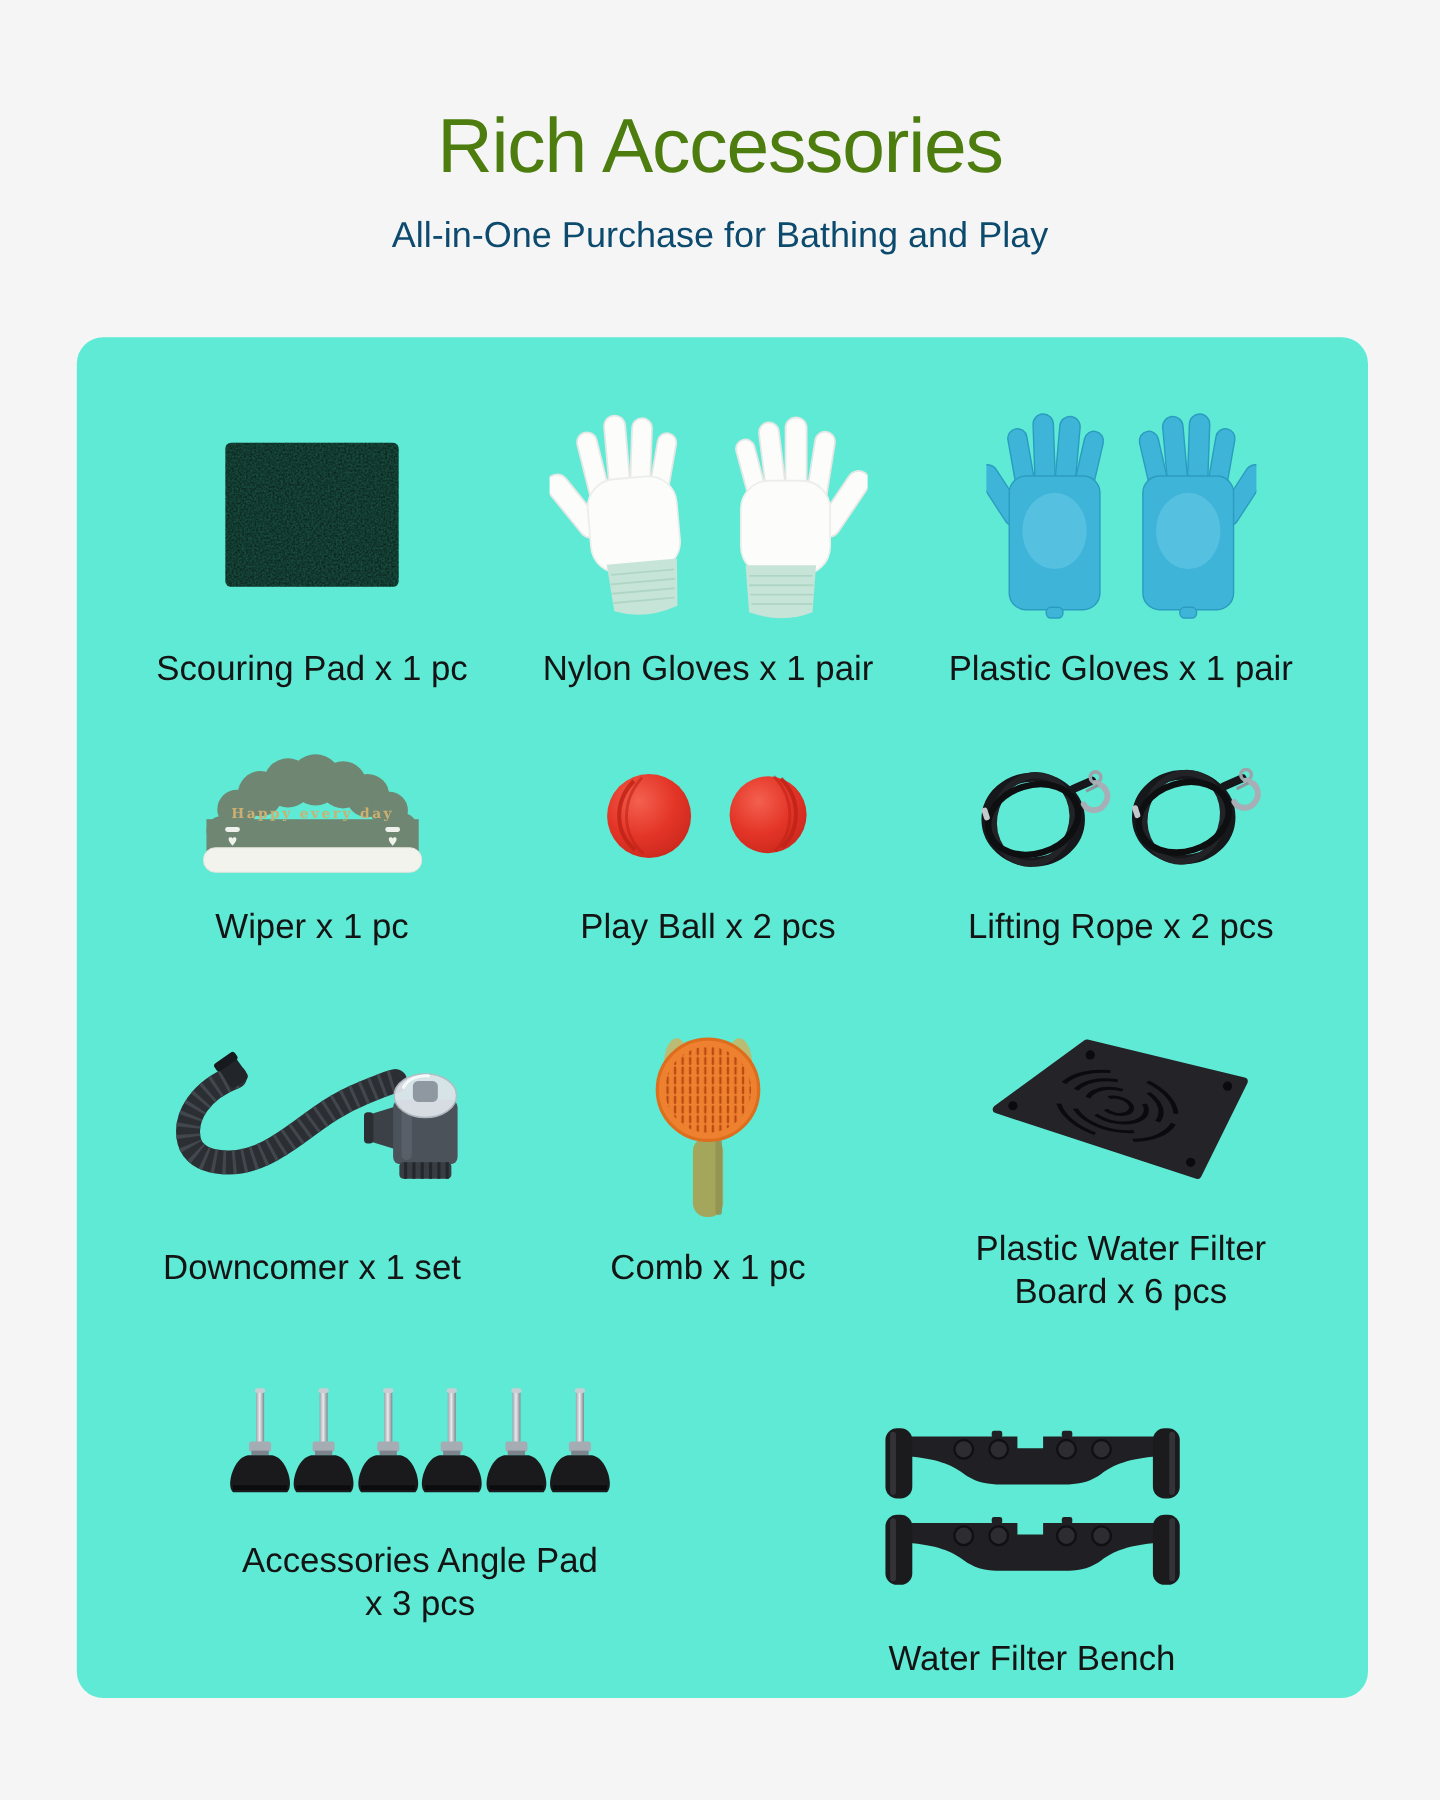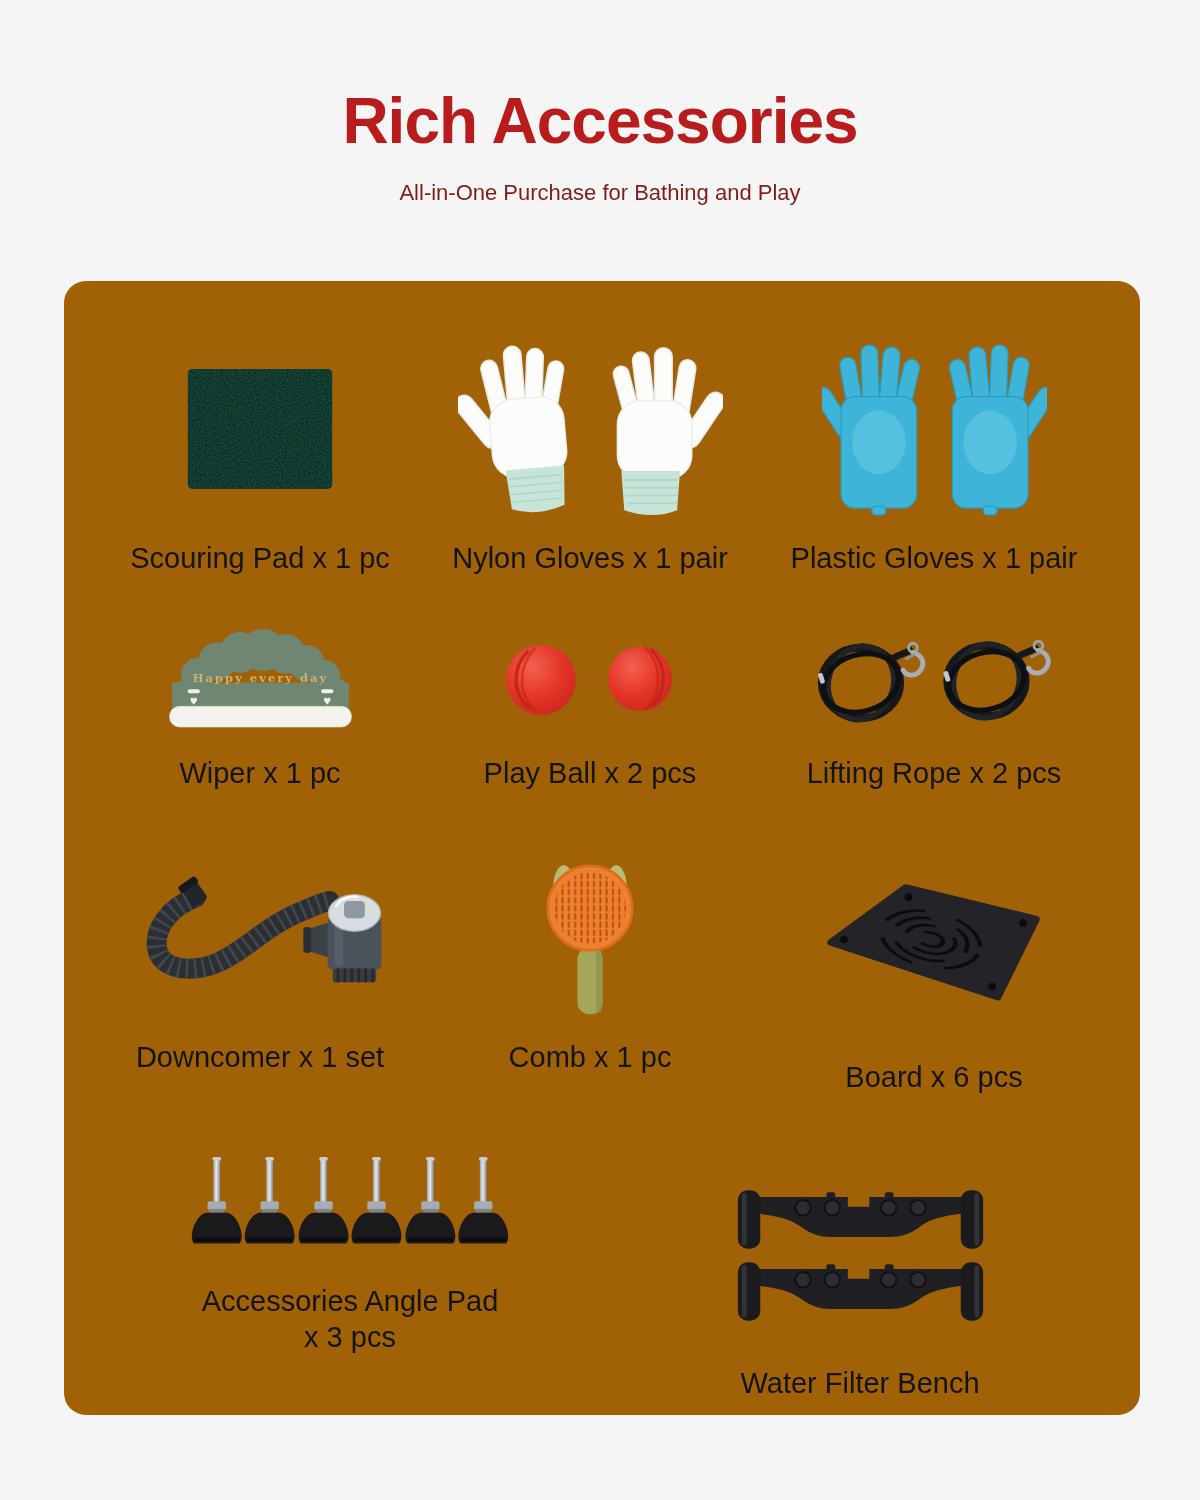--- a/index.html
+++ b/index.html
@@ -7,35 +7,35 @@
   body {
     background:#F5F5F6;
     font-family:"Liberation Sans", sans-serif;
     color:#141414;
     position:relative;
     overflow:hidden;
   }
   header { padding-top:84px; text-align:center; }
   h1 {
     font-size:64px;
-    font-weight:700;
-    color:#b91c1c;
+    font-weight:400;
+    color:#4d7c0f;
     letter-spacing:-1px;
   }
   .subtitle {
     margin-top:22px;
-    font-size:22px;
+    font-size:30px;
     font-weight:400;
-    color:#7f1d1d;
+    color:#0c4a6e;
   }
   .card {
     position:absolute;
     left:64px; top:281px;
     width:1076px; height:1134px;
-    background:#a16207;
+    background:#5eead4;
     border-radius:22px;
   }
   .cell {
     position:absolute;
     display:flex;
     flex-direction:column;
     align-items:center;
     justify-content:flex-end;
   }
   .art {
@@ -274,20 +274,21 @@
             <circle r="52" stroke-dasharray="52 34" transform="rotate(10)"></circle>
           </g>
         </g>
         <circle cx="93" cy="22" r="4" fill="#0B0B0D"></circle>
         <circle cx="212" cy="49" r="4" fill="#0B0B0D"></circle>
         <circle cx="180" cy="115" r="4" fill="#0B0B0D"></circle>
         <circle cx="26" cy="66" r="4" fill="#0B0B0D"></circle>
       </svg>
     </div>
     <figcaption class="cap">
+      <div>Plastic Water Filter</div>
       <div>Board x 6 pcs</div>
     </figcaption>
   </figure>
 
   <figure class="cell" style="left:56px;top:859px;width:460px;height:215px">
     <div class="art">
       <svg width="320" height="102" viewBox="0 0 330 106" xmlns:xlink="http://www.w3.org/1999/xlink">
         <defs>
           <linearGradient id="stemG" x1="0" y1="0" x2="1" y2="0">
             <stop offset="0" stop-color="#9EA4AB"></stop>

